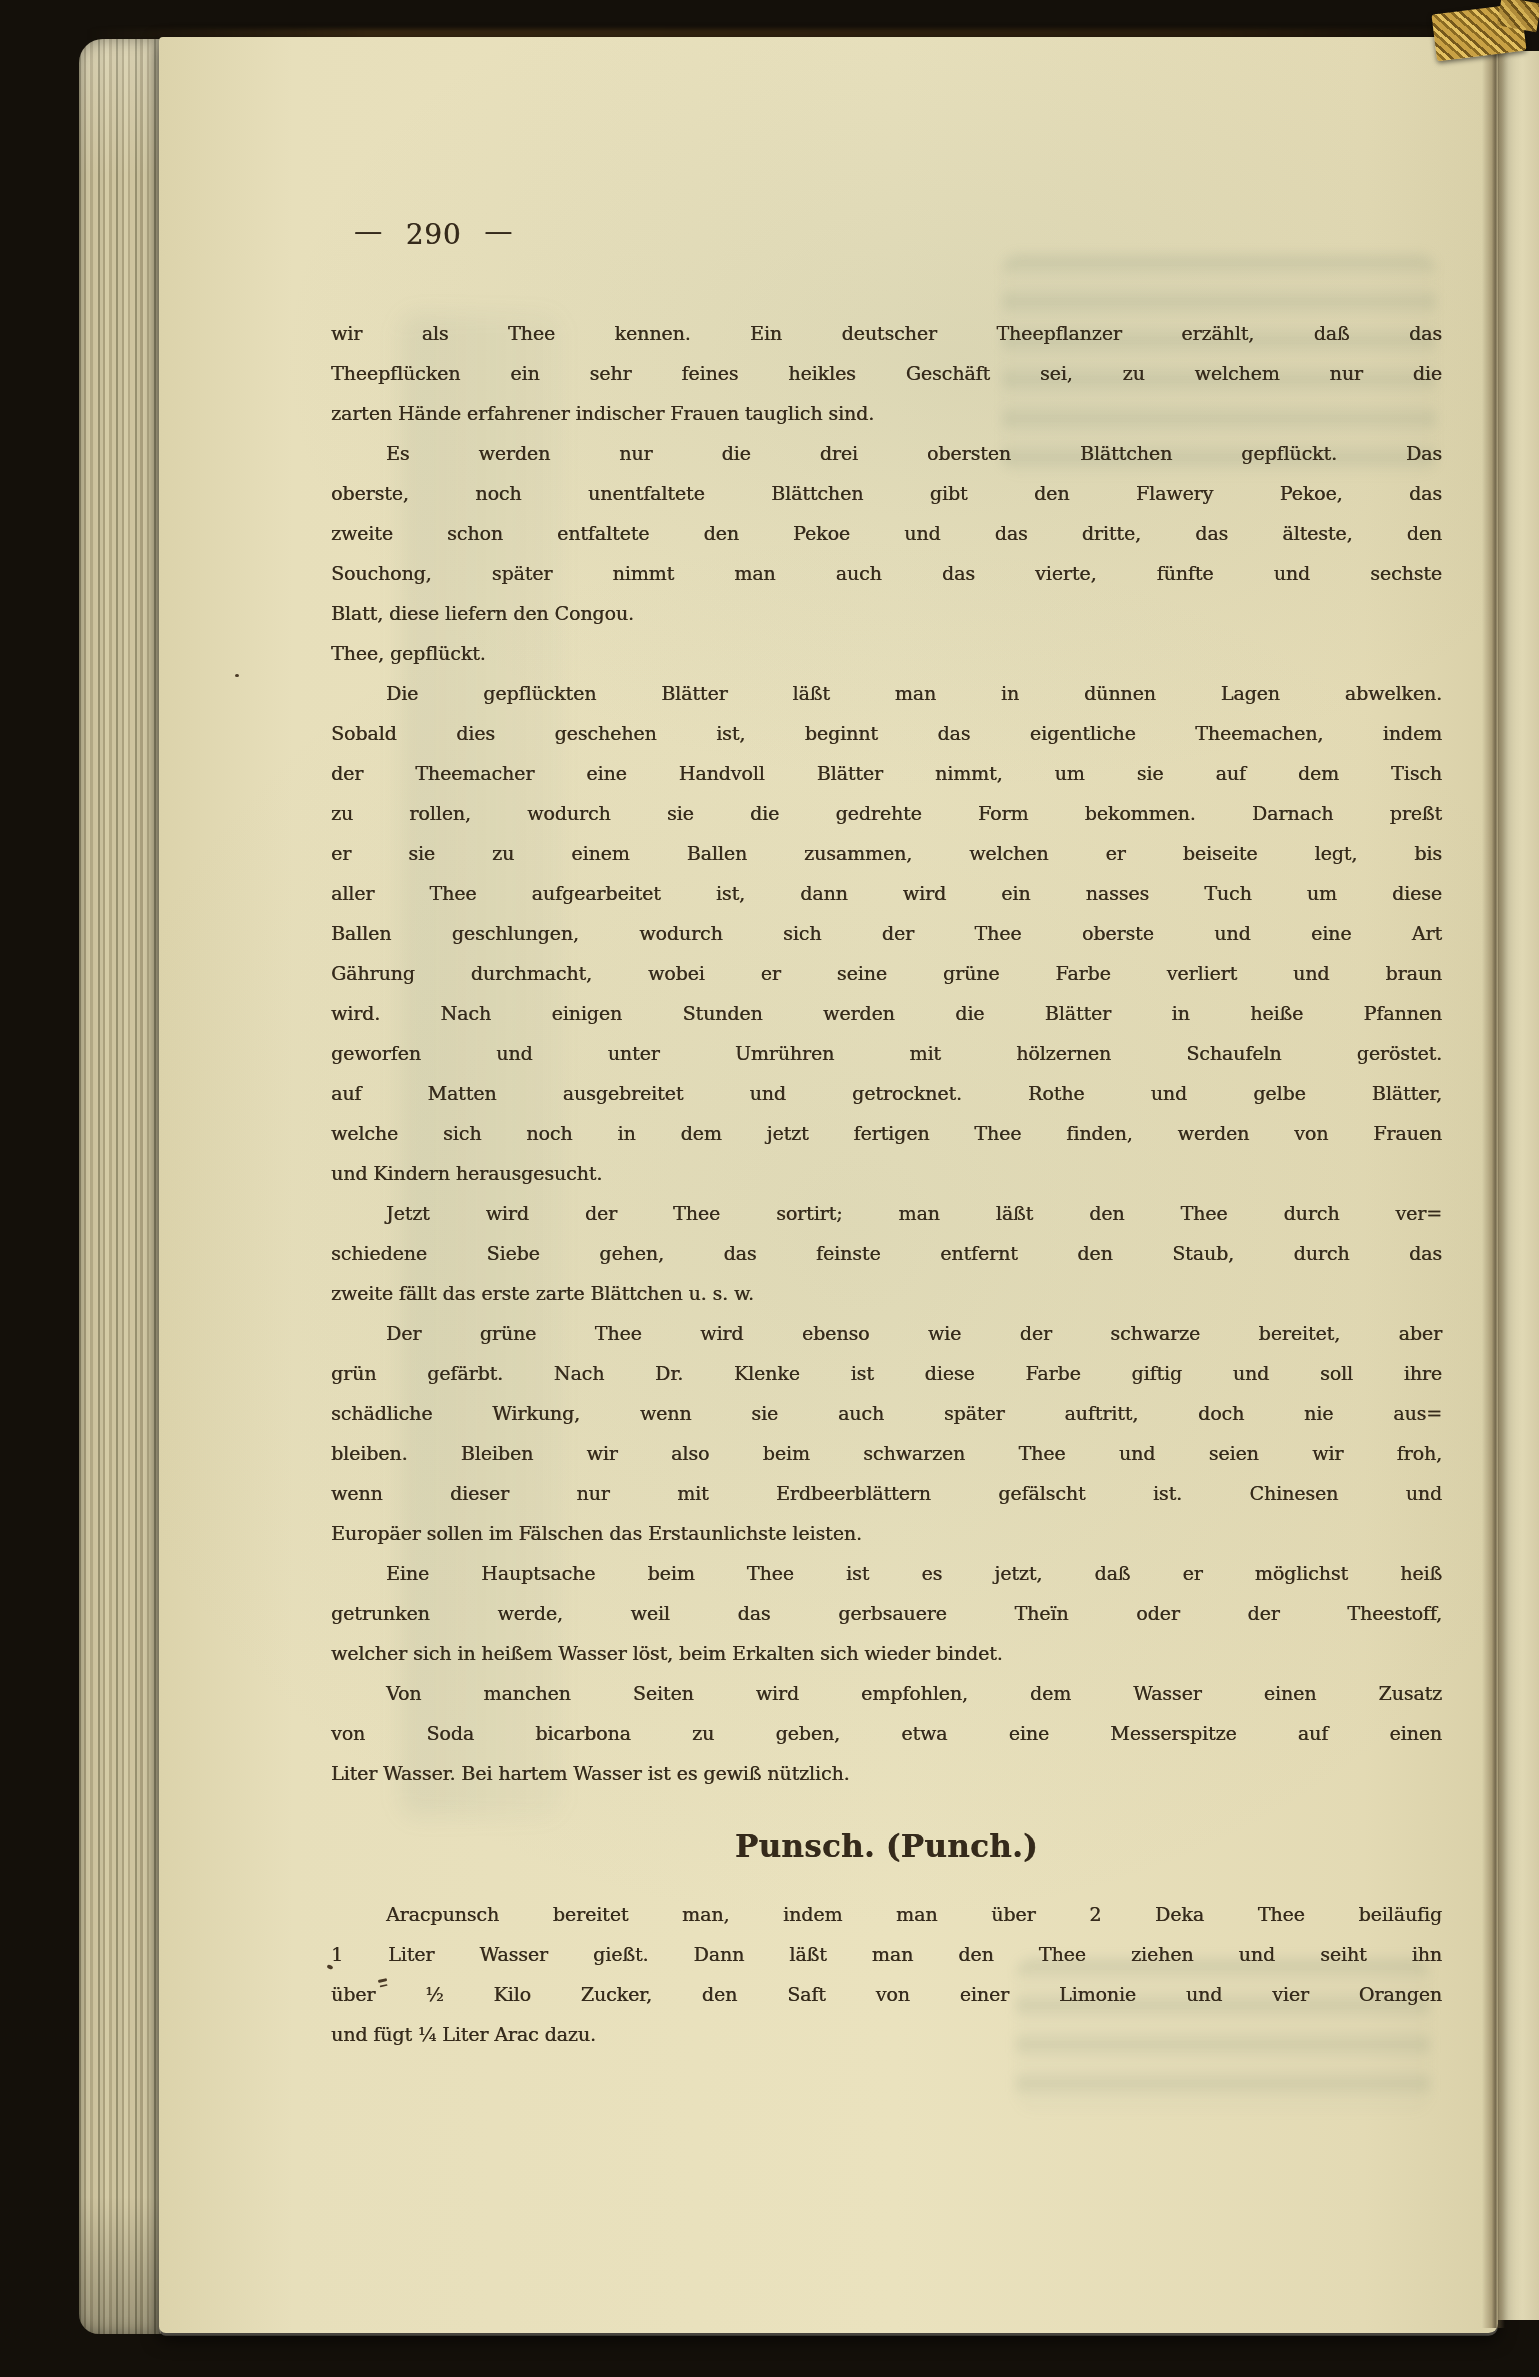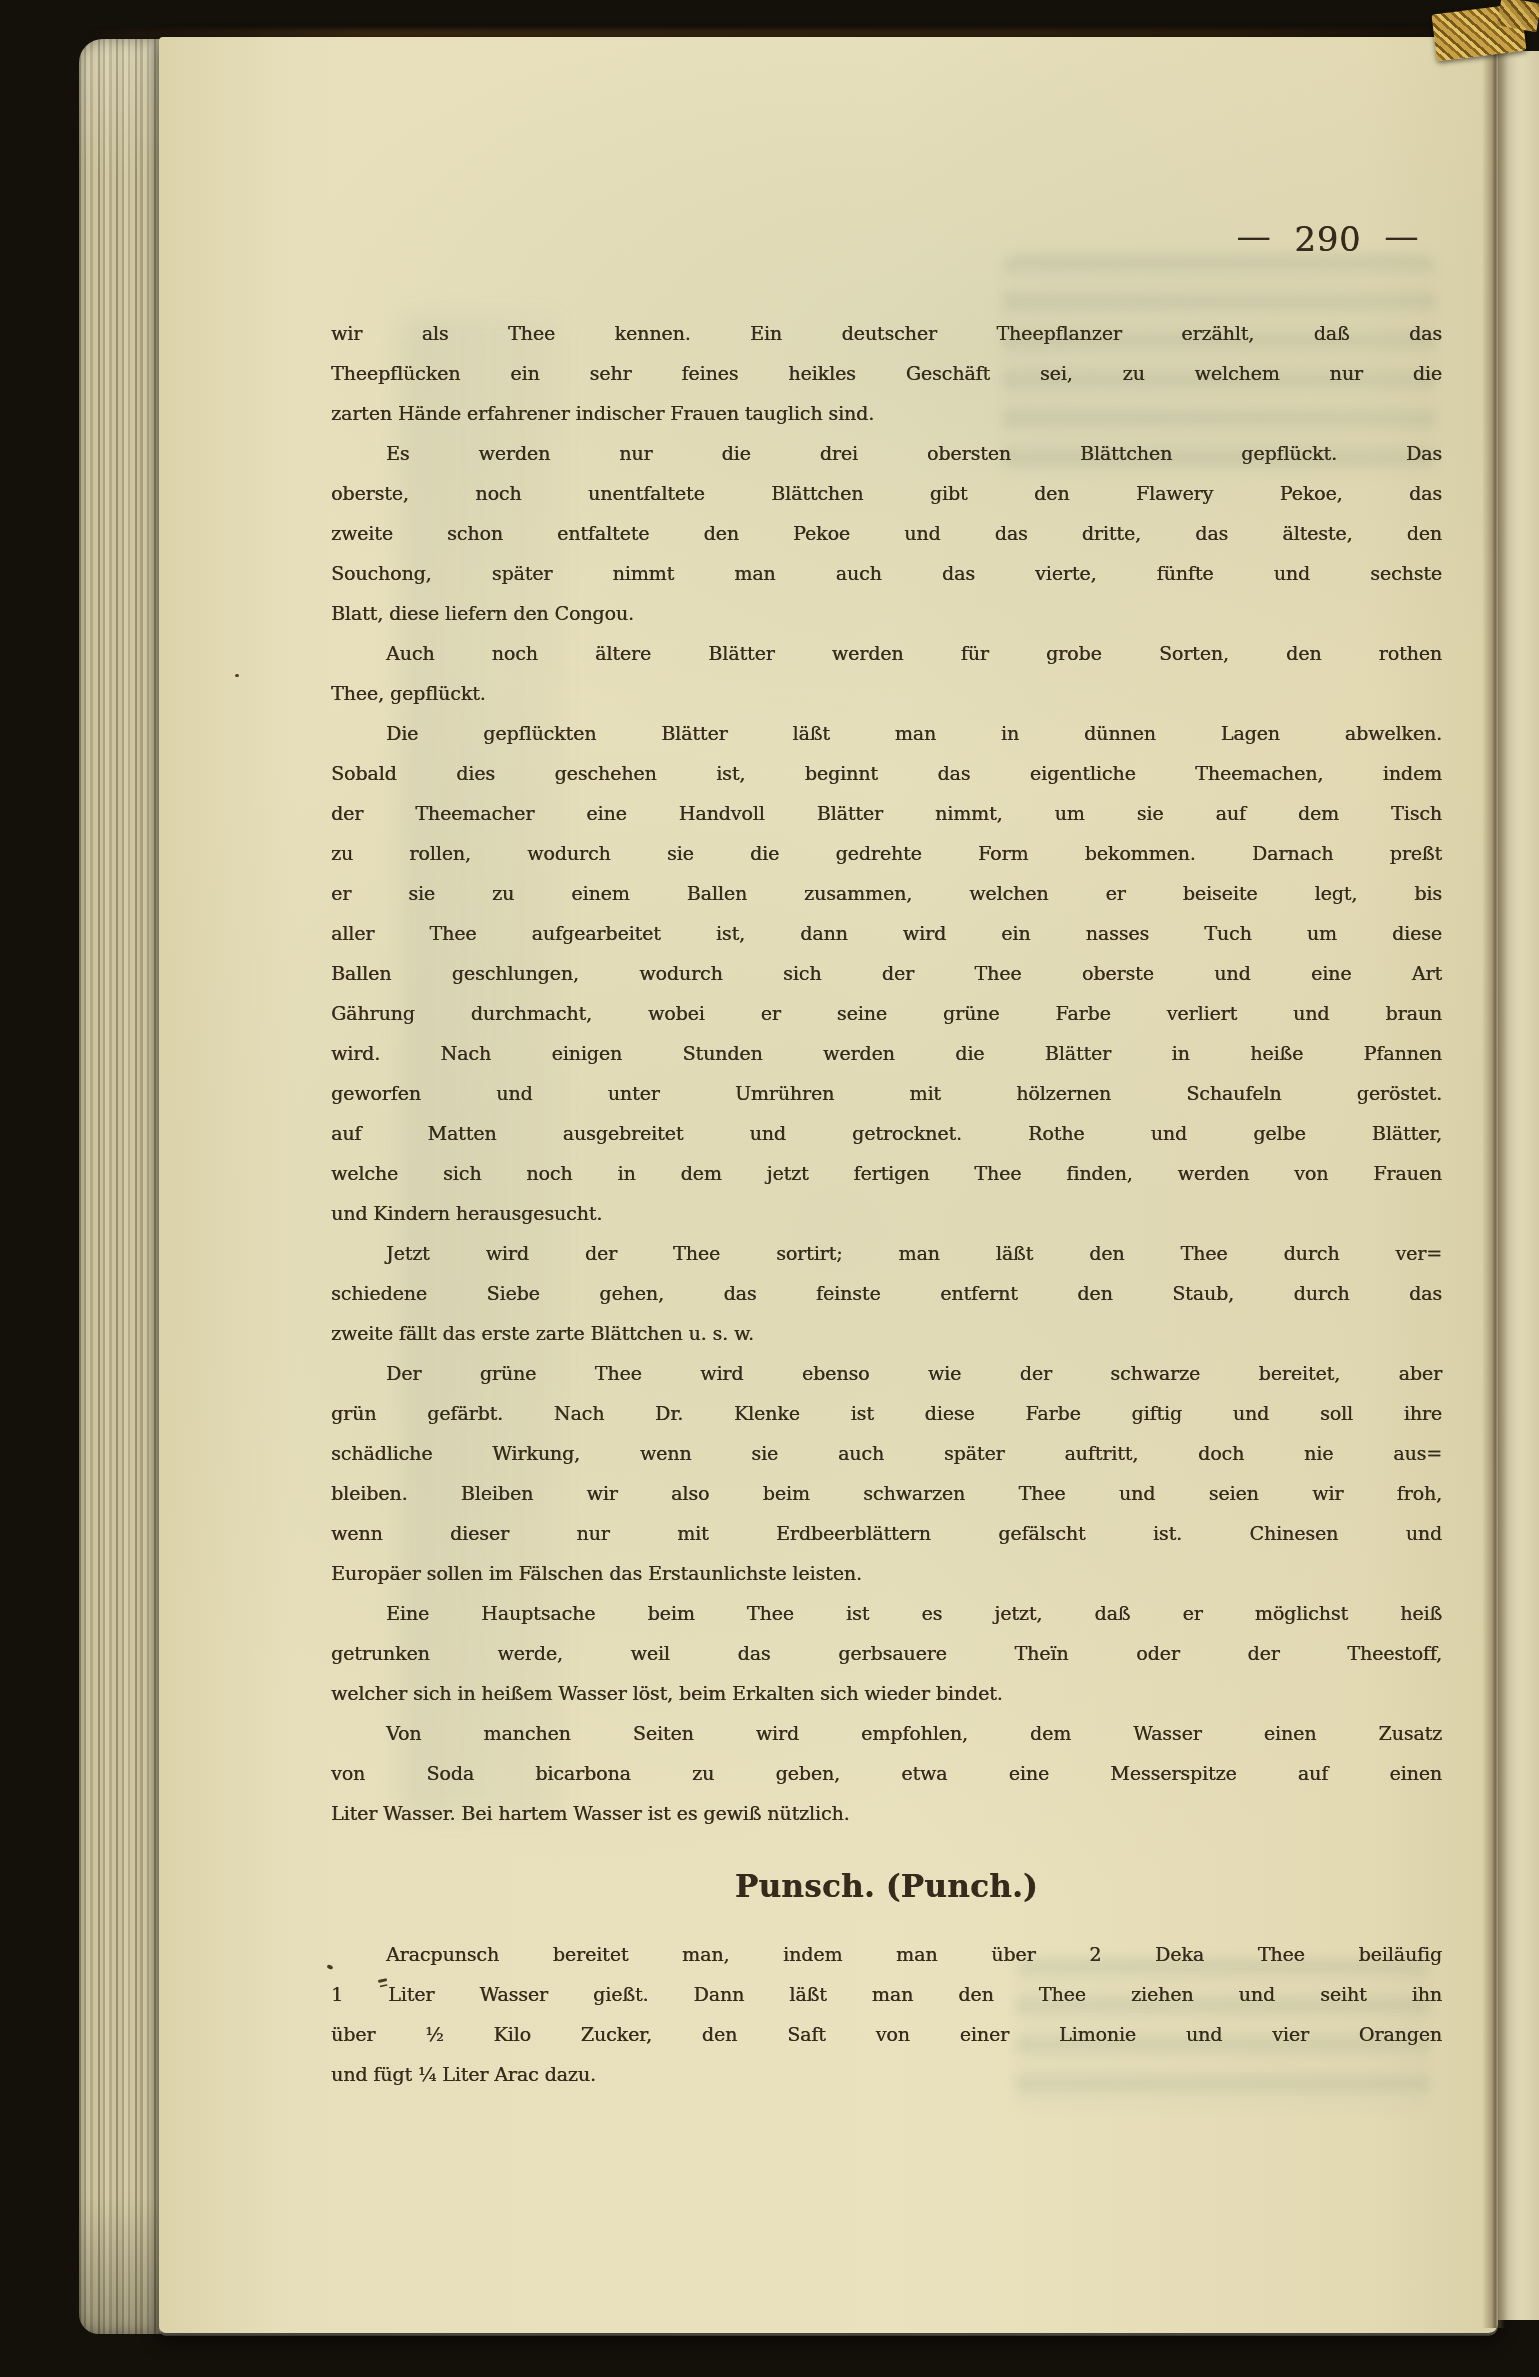--- a/index.html
+++ b/index.html
@@ -64,21 +64,21 @@
     box-shadow:0 5.3px 0 -0.7px #4a3a26;}
   .speck.s3{left:235px;top:674px;width:4px;height:3.3px;}
 
   
   .text-column{
     position:absolute;left:331px;top:222px;width:1111px;
     color:#352a1b;
     text-shadow:0.4px 0 0 rgba(53,42,27,.8);
   }
   .pagenum{
-    text-align:right;font-size:34px;height:35px;line-height:35px;letter-spacing:0.7px;
+    text-align:left;font-size:28px;height:35px;line-height:26px;letter-spacing:0.7px;
   }
   .pagenum .dash{display:inline-block;margin:0 23px;transform:translateY(-2.7px);}
   .body-block{margin-top:56px;}
   .tline{
     height:40px;line-height:40px;font-size:19px;
     text-align:justify;text-align-last:justify;
     letter-spacing:-0.1px;overflow:visible;
   }
   .tline.lastline{text-align-last:left;}
   .tline.firstline{padding-left:55px;}
@@ -118,21 +118,20 @@
         <div class="tline lastline">zarten Hände erfahrener indischer Frauen tauglich sind.</div>
       </div>
       <div class="para">
         <div class="tline firstline">Es werden nur die drei obersten Blättchen gepflückt. Das</div>
         <div class="tline">oberste, noch unentfaltete Blättchen gibt den Flawery Pekoe, das</div>
         <div class="tline">zweite schon entfaltete den Pekoe und das dritte, das älteste, den</div>
         <div class="tline">Souchong, später nimmt man auch das vierte, fünfte und sechste</div>
         <div class="tline lastline">Blatt, diese liefern den Congou.</div>
       </div>
       <div class="para">
-        <div class="tline firstline">Auch noch ältere Blätter werden für grobe Sorten, den rothen</div>
         <div class="tline lastline">Thee, gepflückt.</div>
       </div>
       <div class="para">
         <div class="tline firstline">Die gepflückten Blätter läßt man in dünnen Lagen abwelken.</div>
         <div class="tline">Sobald dies geschehen ist, beginnt das eigentliche Theemachen, indem</div>
         <div class="tline">der Theemacher eine Handvoll Blätter nimmt, um sie auf dem Tisch</div>
         <div class="tline">zu rollen, wodurch sie die gedrehte Form bekommen. Darnach preßt</div>
         <div class="tline">er sie zu einem Ballen zusammen, welchen er beiseite legt, bis</div>
         <div class="tline">aller Thee aufgearbeitet ist, dann wird ein nasses Tuch um diese</div>
         <div class="tline">Ballen geschlungen, wodurch sich der Thee oberste und eine Art</div>

